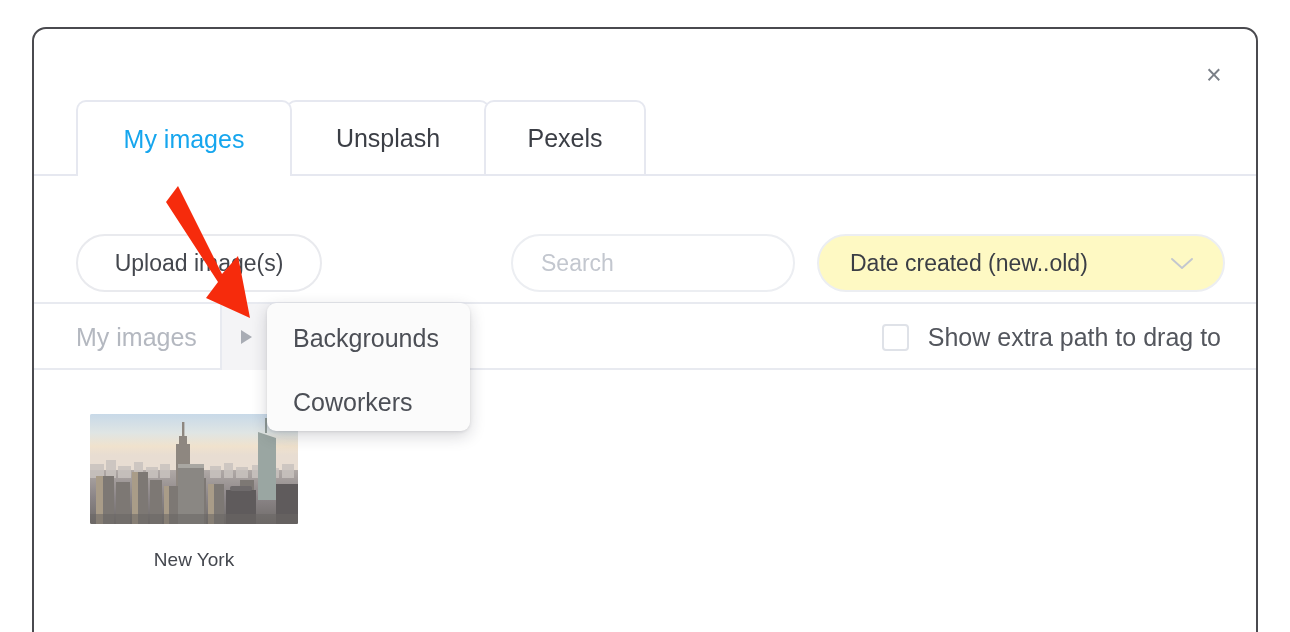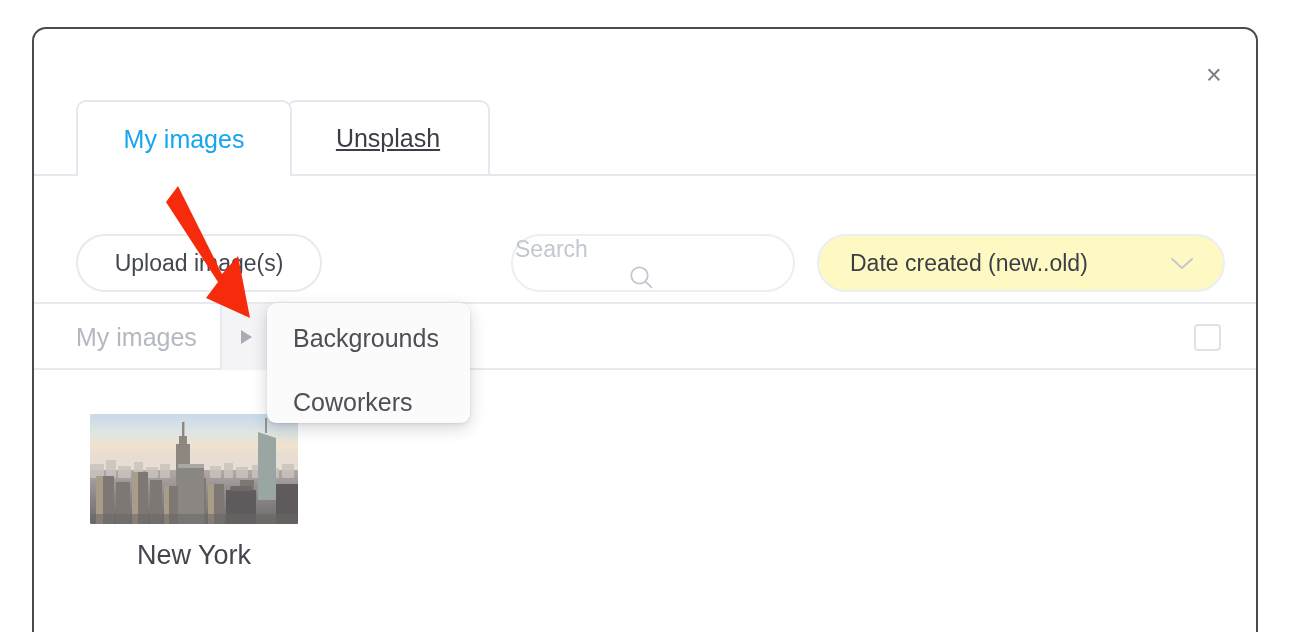--- a/index.html
+++ b/index.html
@@ -87,21 +87,20 @@
     border-bottom: none;
     border-top-left-radius: 10px;
     border-top-right-radius: 10px;
     z-index: 3;
   }
   .tab.inactive {
     border: 2px solid #e6e8f0;
     border-top-left-radius: 10px;
     border-top-right-radius: 10px;
     z-index: 2;
-    text-decoration: underline;
   }
   #tab-0 { left: 42px;  width: 216px; }
   #tab-1 { left: 252px; width: 204px; }
   #tab-2 { left: 450px; width: 162px; }
 
   
   .toolbar {
     position: absolute;
     left: 0;
     top: 147px;
@@ -131,21 +130,20 @@
     left: 477px;
     top: 58px;
     width: 284px;
     height: 58px;
     box-sizing: border-box;
     border: 2px solid #eceef2;
     border-radius: 29px;
     background: #ffffff;
     display: flex;
     align-items: center;
-    flex-direction: column;
   }
   .search-box input {
     flex: 1 1 auto;
     border: none;
     outline: none;
     background: transparent;
     font-family: "Liberation Sans", sans-serif;
     font-size: 23px;
     color: #44474e;
     padding: 0 8px 0 28px;
@@ -284,33 +282,33 @@
         #e5ddd6 44%,
         #b9b0ae 58%,
         #8e8a8c 78%,
         #77736f 100%);
   }
   .thumb .skyline {
     position: absolute;
     inset: 0;
   }
   .tile-label {
-    margin-top: 16px;
+    margin-top: 25px;
     text-align: center;
-    font-size: 27px;
+    font-size: 19px;
     color: #44474e;
   }
 
   
   .menu {
     position: absolute;
     left: 267px;
     top: 303px;
     width: 203px;
-    padding: 12px 0 6px 0;
+    padding: 12px 0 14px 0;
     background: #fbfbfb;
     border-radius: 9px;
     box-shadow: 0 5px 16px rgba(25,30,45,0.18), 0 1px 3px rgba(25,30,45,0.10);
     z-index: 40;
   }
   .menu-item {
     height: 46px;
     display: flex;
     align-items: center;
     padding-left: 26px;
@@ -342,20 +340,23 @@
 
     <div class="close-btn">×</div>
 
     <div class="tabbar-underline"></div>
     <div class="tabbar">
       <div class="tab active" id="tab-0">
         <span>My images</span>
       </div>
       <div class="tab inactive" id="tab-1">
         <span>Unsplash</span>
+      </div>
+      <div class="tab inactive" id="tab-2">
+        <span>Pexels</span>
       </div>
     </div>
 
     <div class="toolbar">
 
       <div class="upload-btn">
         <span>Upload image(s)</span>
       </div>
 
       <div class="search-box">
@@ -380,20 +381,21 @@
 
     <div class="path-row">
       <div class="crumb">
         <span>My images</span>
       </div>
       <div class="crumb-expand">
         <span class="tri-right"></span>
       </div>
       <div class="extra-path">
         <span class="cbox"></span>
+        <span class="extra-path-label">Show extra path to drag to</span>
       </div>
     </div>
 
     <div class="grid">
       <div class="tile">
         <div class="thumb">
           <svg class="skyline" viewBox="0 0 208 110" preserveAspectRatio="none">
             <defs>
               <linearGradient id="sky" x1="0" y1="0" x2="0" y2="1">
                 <stop offset="0%" stop-color="#c8d9e8"></stop>

